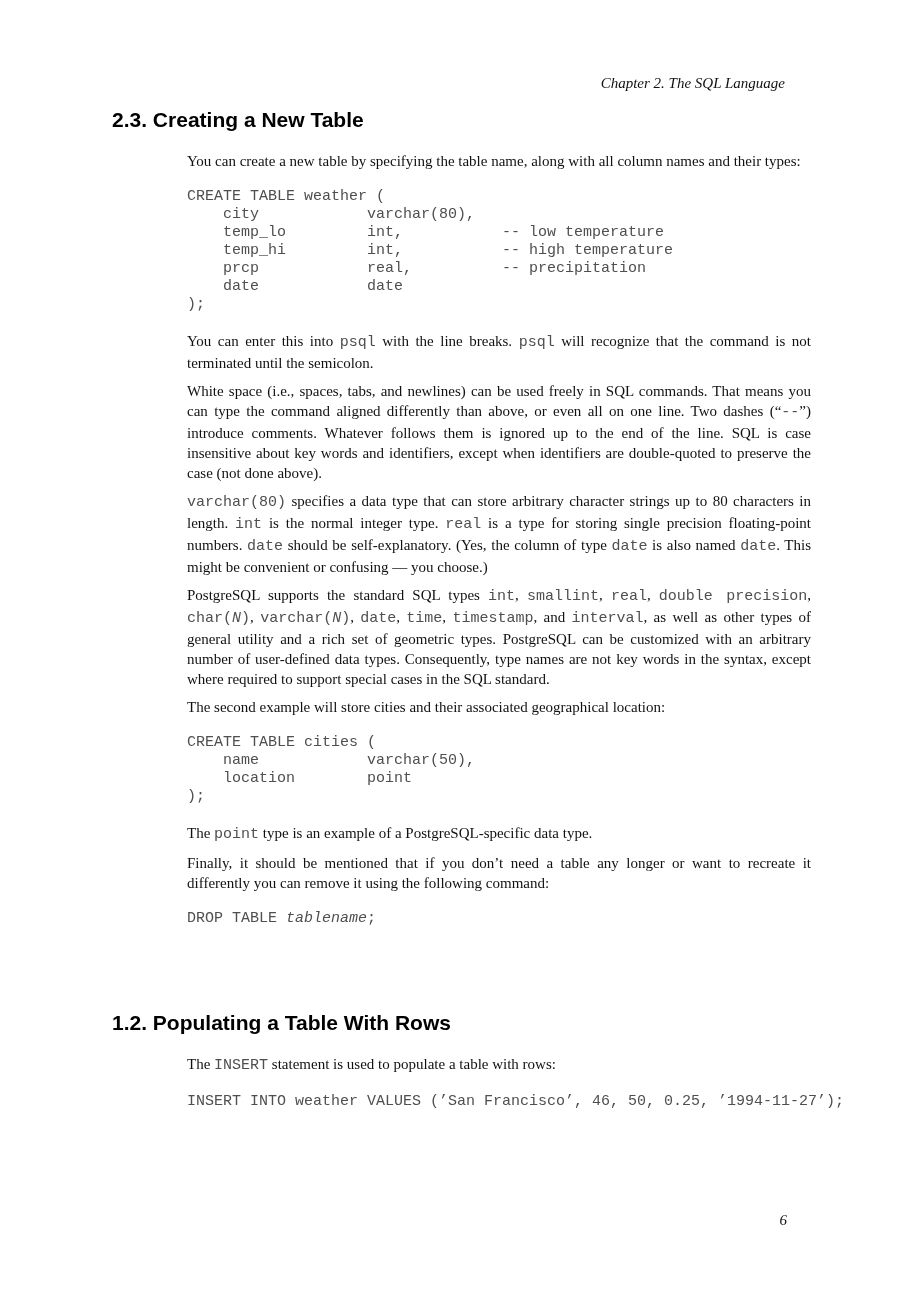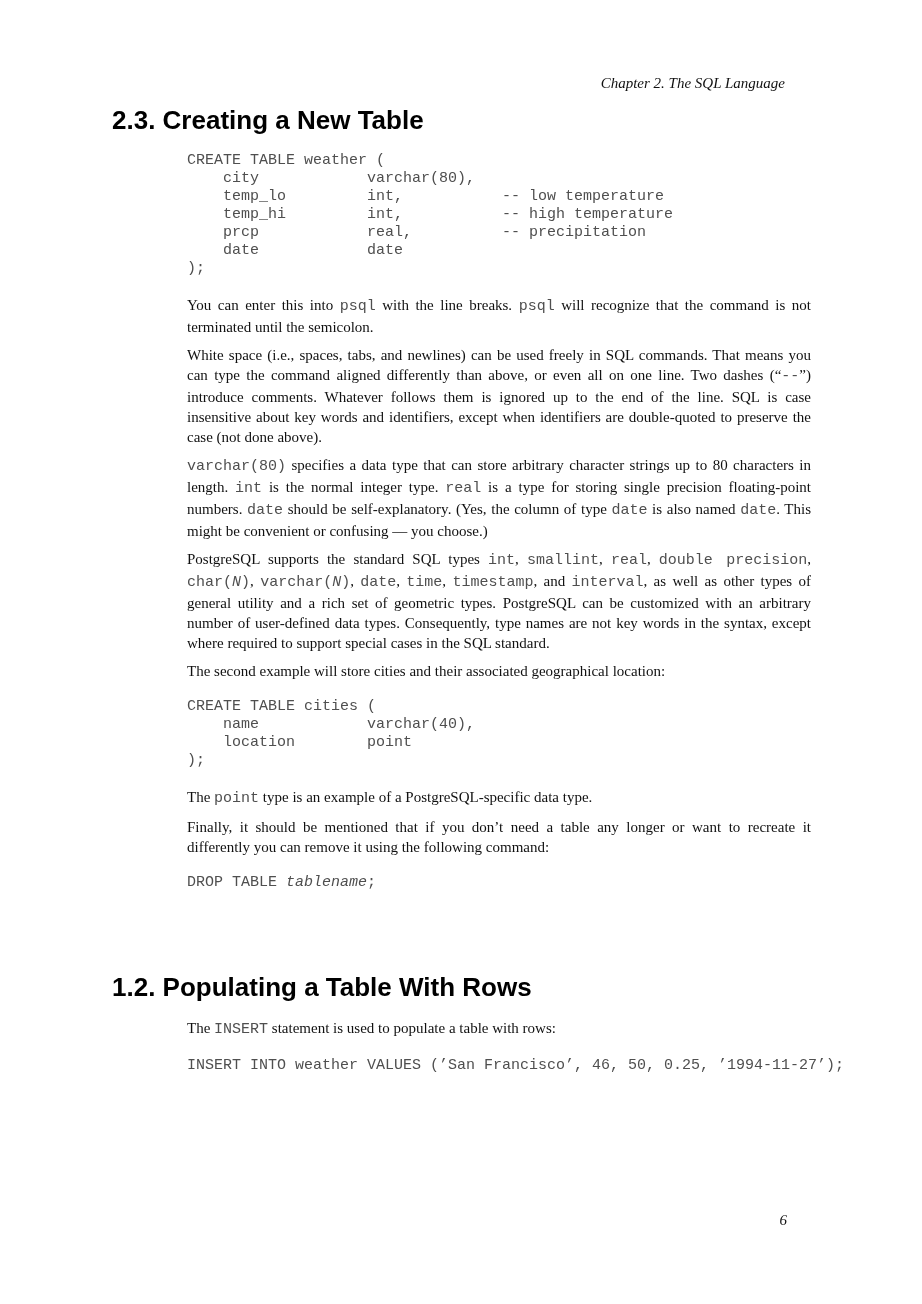--- a/index.html
+++ b/index.html
@@ -17,21 +17,21 @@
     margin-right: 111px;
     text-align: right;
     font-style: italic;
     font-size: 15px;
     line-height: 18px;
     color: #111111;
   }
   h1.sect-title {
     font-family: "Liberation Sans", sans-serif;
     font-weight: bold;
-    font-size: 26px;
+    font-size: 21px;
     line-height: 30px;
     color: #000000;
     margin: 13px 0 16px 112px;
     letter-spacing: 0;
   }
   h1.sect-title.second { margin-top: 80px; }
   .body-col {
     margin-left: 187px;
     width: 624px;
   }
@@ -70,34 +70,35 @@
 </head>
 <body>
 
 <div class="page">
 
   <div class="running-header">Chapter 2. The SQL Language</div>
 
   <section>
     <h1 class="sect-title">2.3. Creating a New Table</h1>
     <div class="body-col">
+      <p class="p"><span class="rm">You can create a new table by specifying the table name, along with all column names and their types:</span></p>
       <pre class="codeblock"><span class="mono">CREATE TABLE weather (
     city            varchar(80),
     temp_lo         int,           -- low temperature
     temp_hi         int,           -- high temperature
     prcp            real,          -- precipitation
     date            date
 );</span></pre>
       <p class="p"><span class="rm">You can enter this into </span><span class="mono">psql</span><span class="rm"> with the line breaks. </span><span class="mono">psql</span><span class="rm"> will recognize that the command is not terminated until the semicolon.</span></p>
       <p class="p"><span class="rm">White space (i.e., spaces, tabs, and newlines) can be used freely in SQL commands. That means you can type the command aligned differently than above, or even all on one line. Two dashes (“</span><span class="mono">--</span><span class="rm">”) introduce comments. Whatever follows them is ignored up to the end of the line. SQL is case insensitive about key words and identifiers, except when identifiers are double-quoted to preserve the case (not done above).</span></p>
       <p class="p"><span class="mono">varchar(80)</span><span class="rm"> specifies a data type that can store arbitrary character strings up to 80 characters in length. </span><span class="mono">int</span><span class="rm"> is the normal integer type. </span><span class="mono">real</span><span class="rm"> is a type for storing single precision floating-point numbers. </span><span class="mono">date</span><span class="rm"> should be self-explanatory. (Yes, the column of type </span><span class="mono">date</span><span class="rm"> is also named </span><span class="mono">date</span><span class="rm">. This might be convenient or confusing — you choose.)</span></p>
       <p class="p"><span class="rm">PostgreSQL supports the standard SQL types </span><span class="mono">int</span><span class="rm">, </span><span class="mono">smallint</span><span class="rm">, </span><span class="mono">real</span><span class="rm">, </span><span class="mono">double precision</span><span class="rm">, </span><span class="mono">char(</span><span class="mono it">N</span><span class="mono">)</span><span class="rm">, </span><span class="mono">varchar(</span><span class="mono it">N</span><span class="mono">)</span><span class="rm">, </span><span class="mono">date</span><span class="rm">, </span><span class="mono">time</span><span class="rm">, </span><span class="mono">timestamp</span><span class="rm">, and </span><span class="mono">interval</span><span class="rm">, as well as other types of general utility and a rich set of geometric types. PostgreSQL can be customized with an arbitrary number of user-defined data types. Consequently, type names are not key words in the syntax, except where required to support special cases in the SQL standard.</span></p>
       <p class="p"><span class="rm">The second example will store cities and their associated geographical location:</span></p>
       <pre class="codeblock"><span class="mono">CREATE TABLE cities (
-    name            varchar(40),
+    name            varchar(50),
     location        point
 );</span></pre>
       <p class="p"><span class="rm">The </span><span class="mono">point</span><span class="rm"> type is an example of a PostgreSQL-specific data type.</span></p>
       <p class="p"><span class="rm">Finally, it should be mentioned that if you don’t need a table any longer or want to recreate it differently you can remove it using the following command:</span></p>
       <pre class="codeblock"><span class="mono">DROP TABLE </span><span class="mono it">tablename</span><span class="mono">;</span></pre>
     </div>
   </section>
 
   <section>
     <h1 class="sect-title second">1.2. Populating a Table With Rows</h1>

